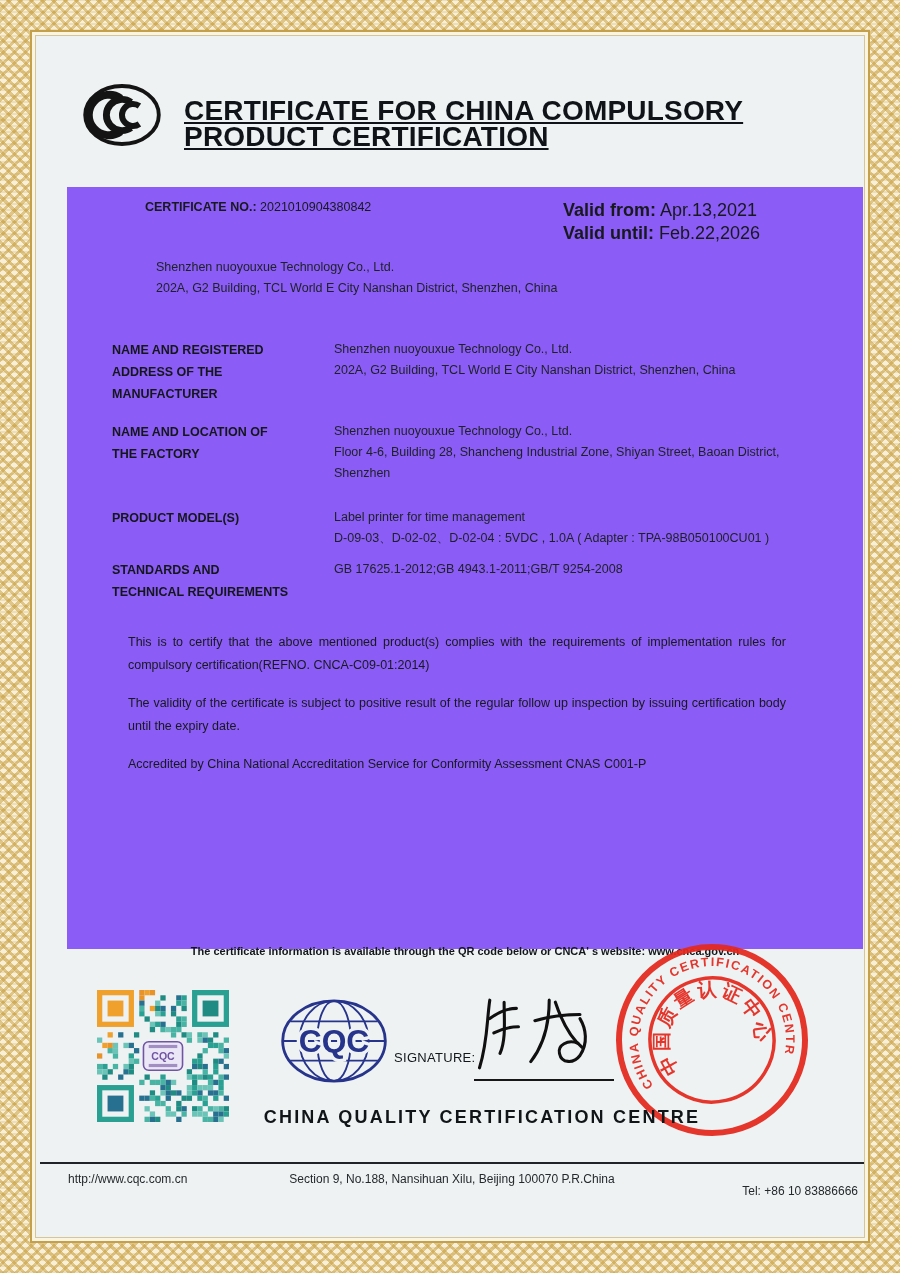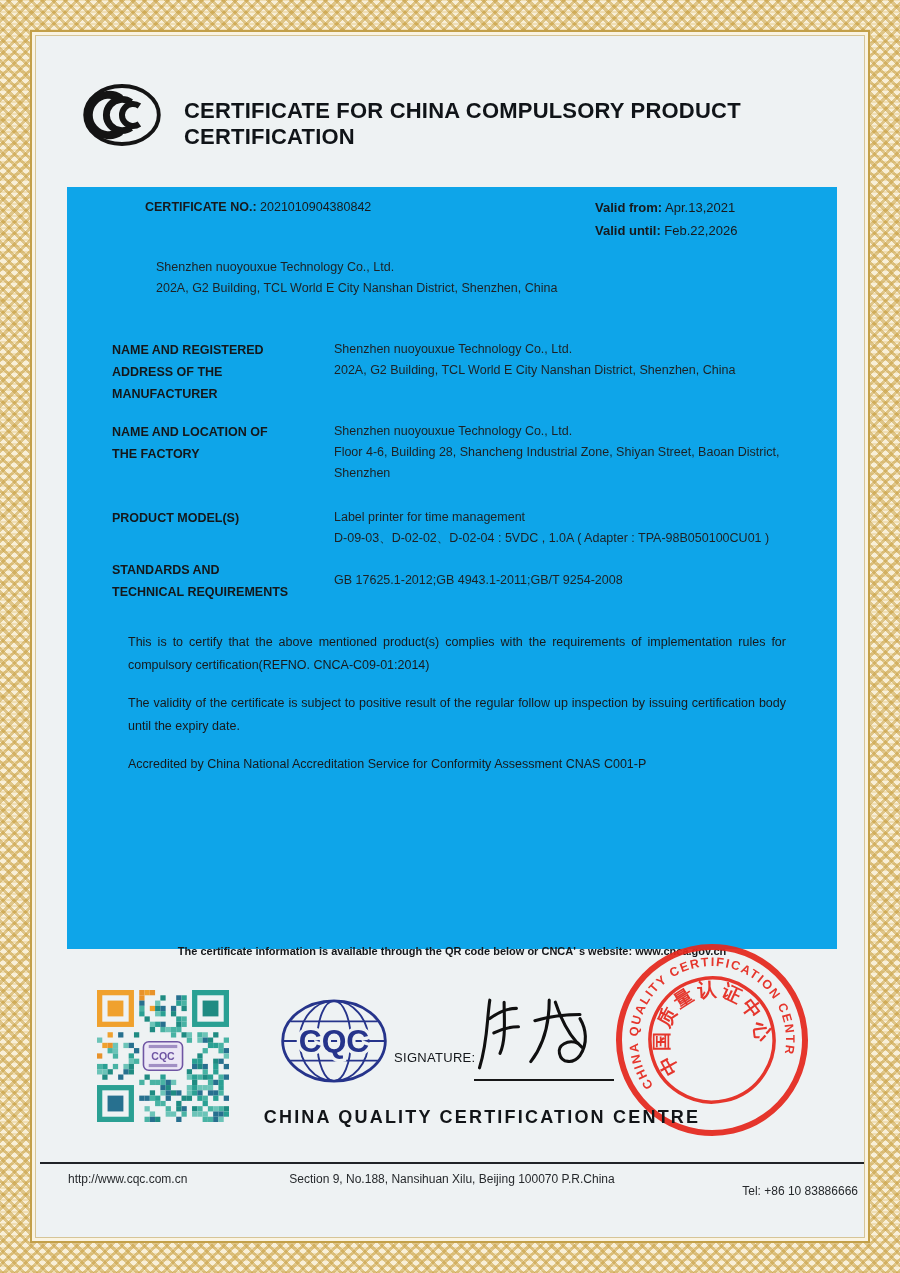--- a/index.html
+++ b/index.html
@@ -14,33 +14,33 @@
     overflow:hidden;
   }
   .inner{
     position:absolute;inset:30px;background:#eef2f3;
     border:2px solid #c3a049;
     box-shadow:inset 0 0 0 3px #faf4e2, inset 0 0 0 4px rgba(195,160,73,.55);
   }
   .ccc-logo{position:absolute;left:44px;top:46px;width:92px;height:74px;}
   .title{
     position:absolute;left:152px;top:66px;width:652px;
-    font-size:22px;font-weight:bold;color:#101418;letter-spacing:.2px;line-height:26px;
+    font-size:28px;font-weight:bold;color:#101418;letter-spacing:.2px;line-height:26px;text-decoration:underline;
   }
-  .panel{position:absolute;left:35px;top:155px;width:770px;height:762px;background:#0ea5e9;}
+  .panel{position:absolute;left:35px;top:155px;width:770px;height:762px;background:#8b5cf6;padding-left:26px;}
   .certno{position:absolute;left:78px;top:13px;font-size:12.5px;color:#17191c;}
   .certno b{font-weight:bold;}
-  .valid{position:absolute;left:528px;font-size:13px;color:#17191c;}
+  .valid{position:absolute;left:496px;font-size:18px;color:#17191c;}
   .valid b{font-weight:bold;}
   .vfrom{top:13px;} .vuntil{top:36px;}
   .field-row{position:absolute;left:45px;width:700px;display:flex;}
   .field-label{width:178px;font-size:12.5px;font-weight:bold;color:#14171a;line-height:22px;flex:none;}
   .field-value{margin-left:44px;width:455px;font-size:12.5px;color:#1d2124;line-height:21px;}
   .field-value .vline{min-height:0;}
-  .val-offset .field-value{margin-top:11px;}
+  .val-offset .field-value{}
   .paragraphs{position:absolute;left:45px;top:428px;width:690px;font-size:12.5px;color:#17191c;line-height:22.5px;}
   .paragraphs p{margin:16px;text-align:justify;}
   .qr-note{position:absolute;left:0;bottom:-8px;width:100%;text-align:center;font-size:11px;font-weight:600;color:#14171a;}
   .qr-code{position:absolute;left:65px;top:958px;width:132px;height:132px;}
   .cqc-logo{position:absolute;left:246px;top:962px;width:112px;height:94px;}
   .sig-label{position:absolute;left:362px;top:1018px;font-size:13px;font-weight:normal;color:#14171a;letter-spacing:.3px;}
   .sig-strokes{position:absolute;left:438px;top:962px;width:140px;height:82px;}
   .sig-line{position:absolute;left:442px;top:1047px;width:140px;height:2px;background:#171717;}
   .stamp{position:absolute;left:580px;top:908px;width:200px;height:200px;transform:rotate(-13deg);opacity:.93;}
   .centre-name{

